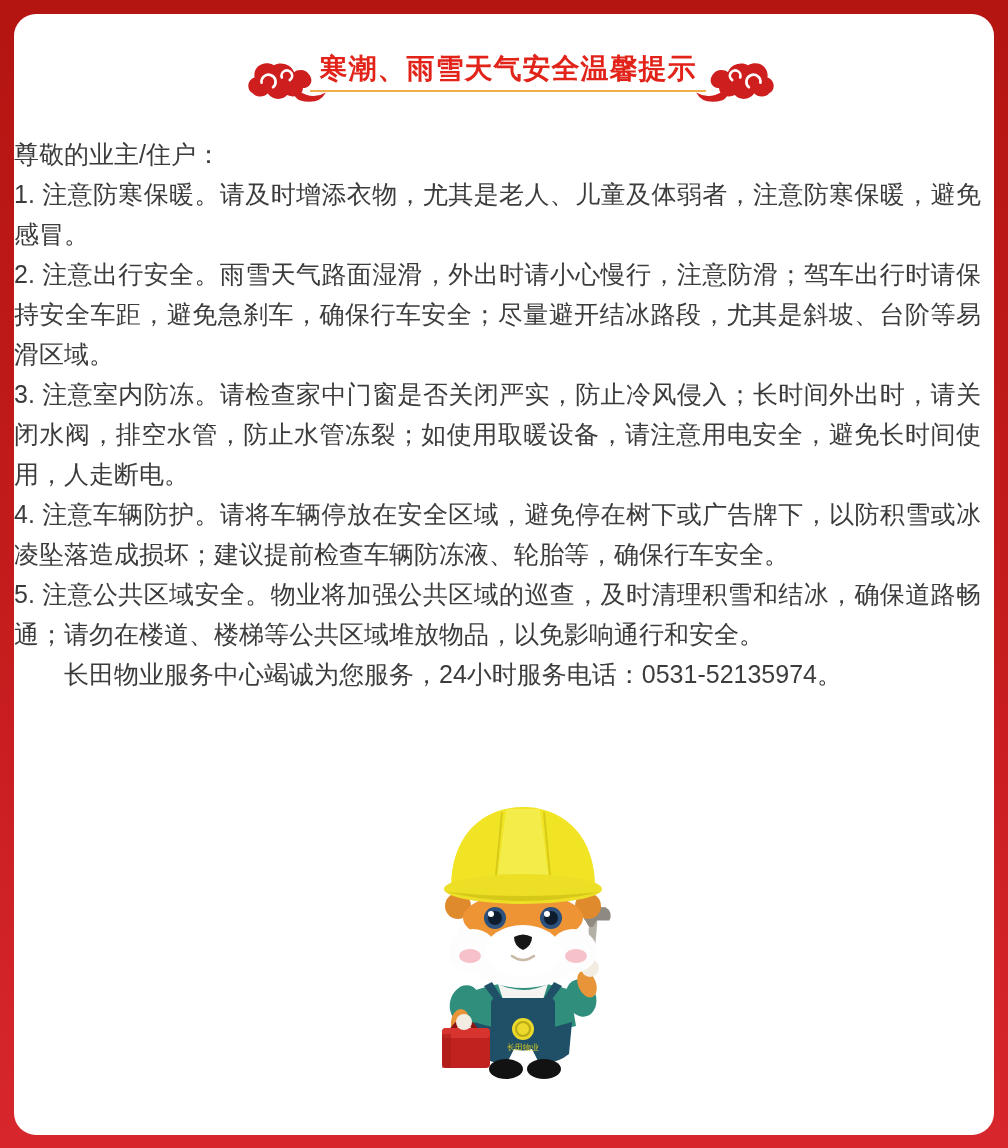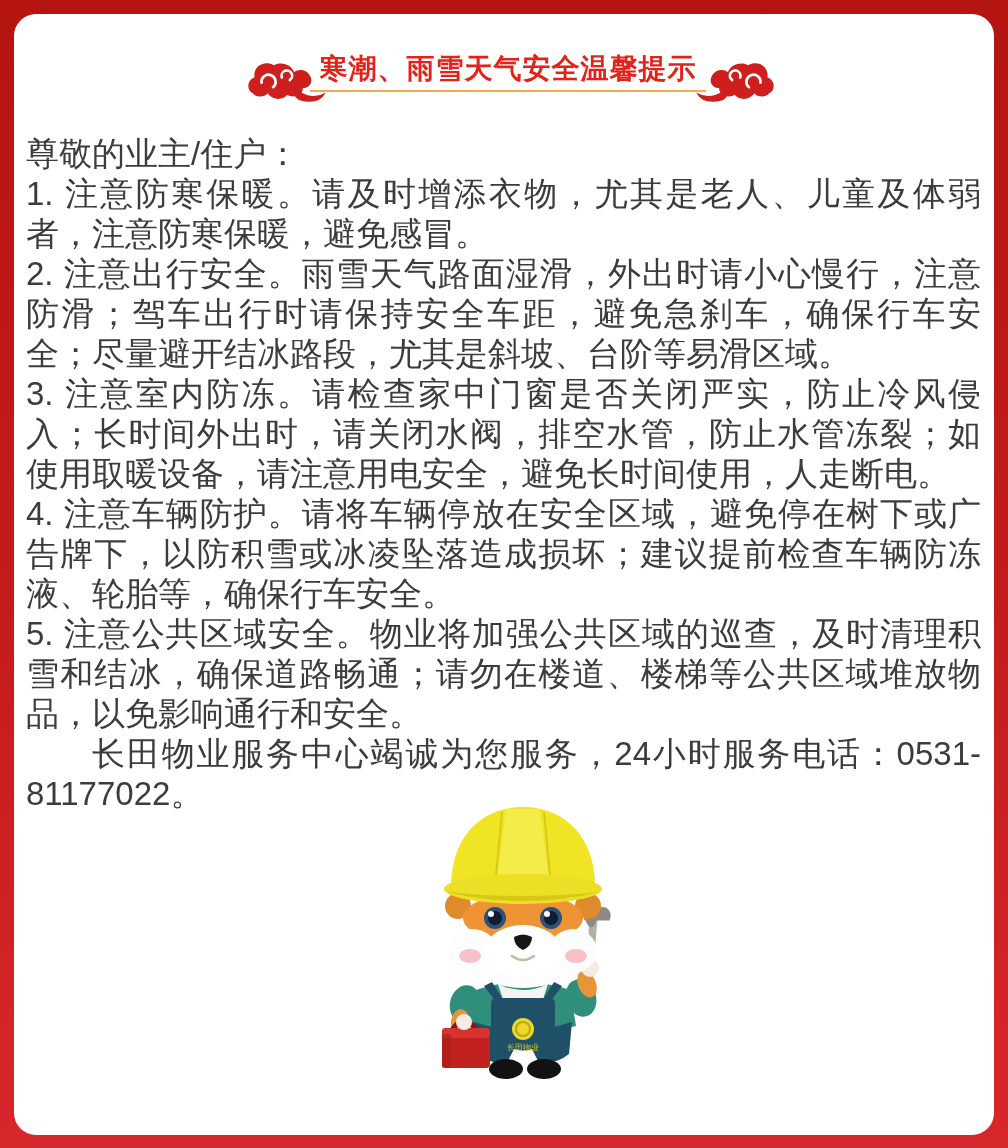--- a/index.html
+++ b/index.html
@@ -19,22 +19,22 @@
     color:#e2231a;letter-spacing:1px;margin:0;
   }
   .title-underline{
     position:absolute;top:76px;left:50%;margin-left:-198px;
     width:396px;height:2px;background:#f0ad4a;
   }
   .cloud{position:absolute;top:38px;width:88px;height:58px;}
   .cloud-left{left:222px;}
   .cloud-right{right:216px;}
   .notice{
-    position:absolute;top:120px;left:12px;right:13px;
-    font-size:33px;line-height:40px;color:#3c3c3c;
+    position:absolute;top:120px;left:0;right:13px;
+    font-size:25px;line-height:40px;color:#3c3c3c;
   }
   .notice p{margin:0;text-align:justify;text-justify:inter-ideograph;}
   .indent{text-indent:2em;}
   .mascot{
     position:absolute;top:784px;left:50%;margin-left:-86px;
     width:210px;height:285px;
   }
 </style>
 </head>
 <body>
@@ -70,21 +70,21 @@
     </svg>
   </div>
 
   <div class="notice">
     <p>尊敬的业主/住户：</p>
     <p>1. 注意防寒保暖。请及时增添衣物，尤其是老人、儿童及体弱者，注意防寒保暖，避免感冒。</p>
     <p>2. 注意出行安全。雨雪天气路面湿滑，外出时请小心慢行，注意防滑；驾车出行时请保持安全车距，避免急刹车，确保行车安全；尽量避开结冰路段，尤其是斜坡、台阶等易滑区域。</p>
     <p>3. 注意室内防冻。请检查家中门窗是否关闭严实，防止冷风侵入；长时间外出时，请关闭水阀，排空水管，防止水管冻裂；如使用取暖设备，请注意用电安全，避免长时间使用，人走断电。</p>
     <p>4. 注意车辆防护。请将车辆停放在安全区域，避免停在树下或广告牌下，以防积雪或冰凌坠落造成损坏；建议提前检查车辆防冻液、轮胎等，确保行车安全。</p>
     <p>5. 注意公共区域安全。物业将加强公共区域的巡查，及时清理积雪和结冰，确保道路畅通；请勿在楼道、楼梯等公共区域堆放物品，以免影响通行和安全。</p>
-    <p class="indent">长田物业服务中心竭诚为您服务，24小时服务电话：0531-81177022。</p>
+    <p class="indent">长田物业服务中心竭诚为您服务，24小时服务电话：0531-52135974。</p>
   </div>
 
   <svg class="mascot" viewBox="0 0 210 285" aria-hidden="true">
 
     <g transform="rotate(5 172 150)">
       <rect x="169" y="118" width="8" height="38" rx="3" fill="#b5b0a6"></rect>
       <rect x="169" y="152" width="8" height="40" rx="3" fill="#3a3a38"></rect>
       <path d="M156 110 L184 108 Q192 112 189 121 L176 122 Q172 136 165 123 L158 120 Z" fill="#8e8a82"></path>
       <path d="M160 110 Q152 102 156 96 Q162 102 166 108 Z" fill="#8e8a82"></path>
     </g>

